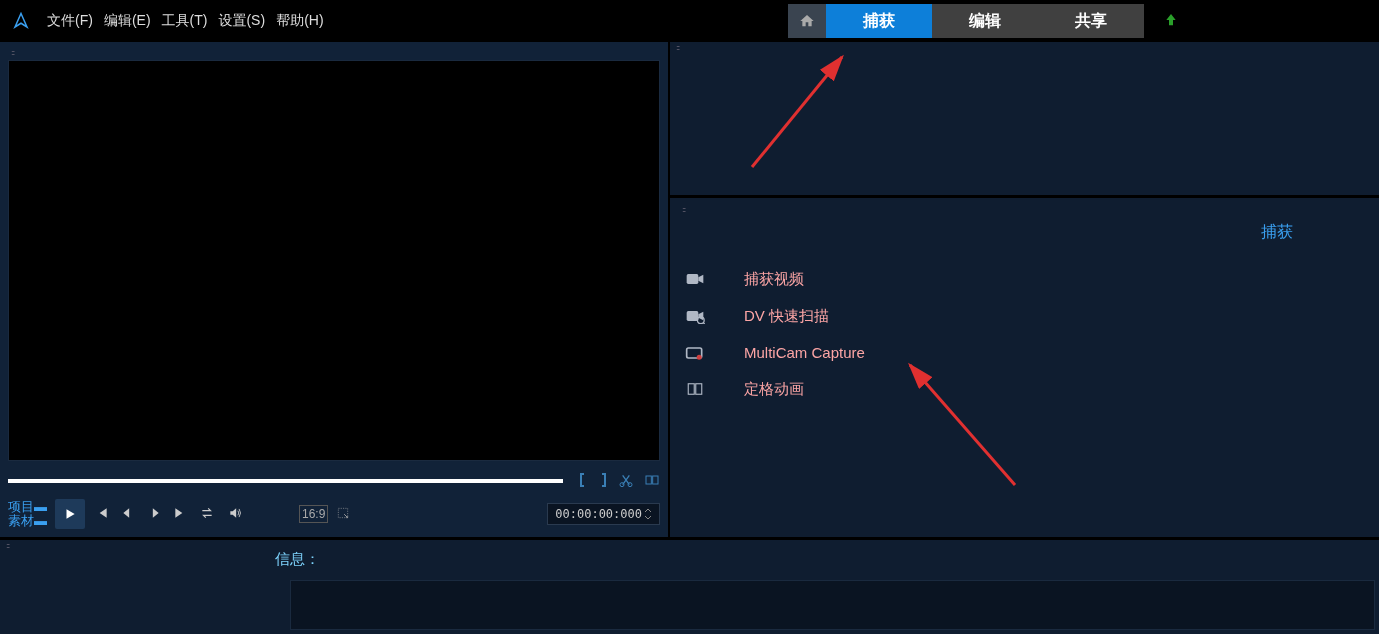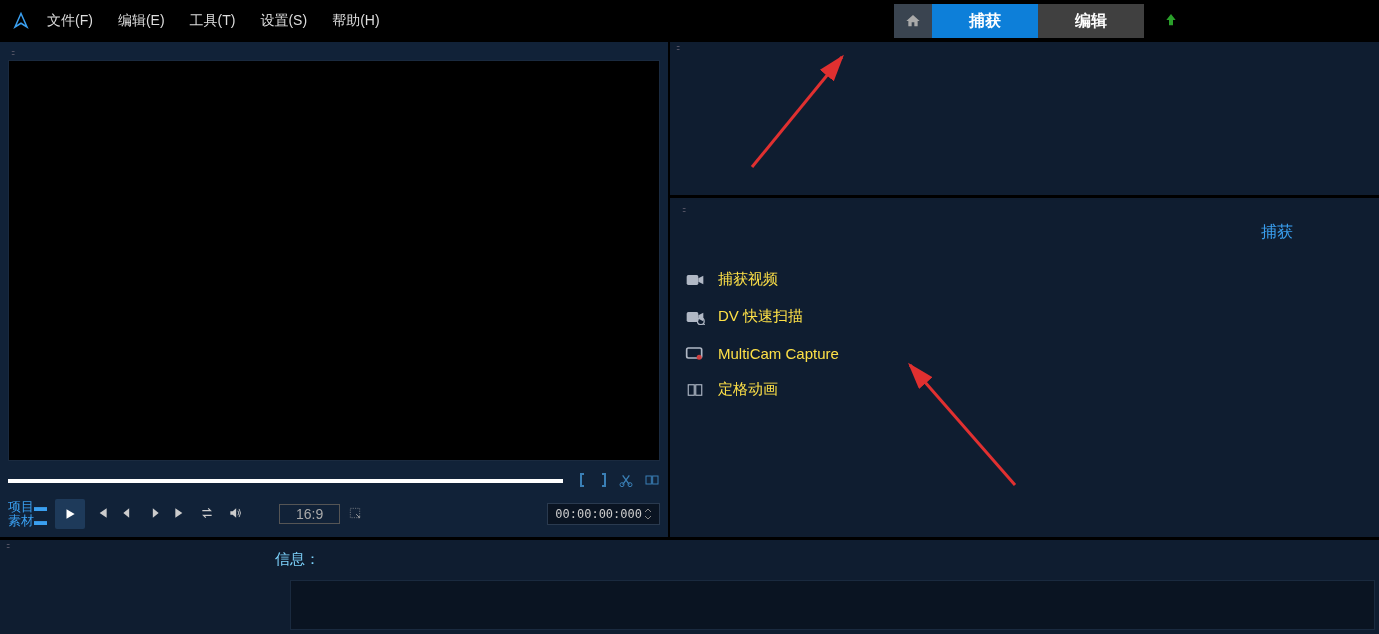--- a/index.html
+++ b/index.html
@@ -26,21 +26,21 @@
       width: 22px;
       height: 22px;
       margin-right: 15px;
       display: flex;
       align-items: center;
       justify-content: center;
     }
     .logo svg { width: 18px; height: 18px; }
     .menu-items {
       display: flex;
-      gap: 25px;
+      gap: 11px;
     }
     .menu-item {
       color: #ddd;
       cursor: pointer;
       font-size: 14px;
     }
     .mode-tabs {
       position: absolute;
       right: 235px;
       display: flex;
@@ -150,24 +150,24 @@
     }
     .ctrl-icons {
       display: flex;
       gap: 12px;
       align-items: center;
       color: #ccc;
       margin-left: 4px;
     }
     .ctrl-icons > span { cursor: pointer; }
     .ratio-box {
-      margin-left: 36px;
+      margin-left: 56px;
       border: 1px solid #555;
-      padding: 1px 16px;
-      font-size: 14px;
+      padding: 1px 2px;
+      font-size: 12px;
       color: #aaa;
       cursor: pointer;
     }
     .resize-icon {
       margin-left: 8px;
       cursor: pointer;
       color: #aaa;
     }
     .timecode {
       margin-left: auto;
@@ -203,24 +203,25 @@
       text-align: right;
       color: #3a9fef;
       font-size: 16px;
       padding: 8px 80px 18px 0;
     }
     .capture-options {
       padding-left: 8px;
     }
     .capture-option {
       display: flex;
-      align-items: center;
+      align-items: flex-start;
       padding: 9px 0;
       cursor: pointer;
-      color: #fde047;
+      color: #fca5a5;
+      gap: 26px;
     }
     .capture-option .opt-icon {
       width: 22px;
       height: 18px;
       margin-right: 12px;
       display: flex;
       align-items: center;
       justify-content: center;
     }
     .capture-option .opt-label {
@@ -268,20 +269,21 @@
     <span class="menu-item">帮助(H)</span>
   </div>
   <div class="mode-tabs">
     <div class="home-tab">
       <svg width="16" height="16" viewBox="0 0 24 24">
           <path d="M12 3 L2 12 H5 V20 H10 V14 H14 V20 H19 V12 H22 Z" fill="#aaa"></path>
         </svg>
     </div>
     <div class="mode-tab active">捕获</div>
     <div class="mode-tab">编辑</div>
+    <div class="mode-tab">共享</div>
   </div>
   <div class="upload-icon">
     <svg width="16" height="16" viewBox="0 0 24 24">
         <path d="M12 3 L5 12 H9 V20 H15 V12 H19 Z" fill="#2a9f2a"></path>
       </svg>
   </div>
 </div>
 
 <div class="main-container">
 

